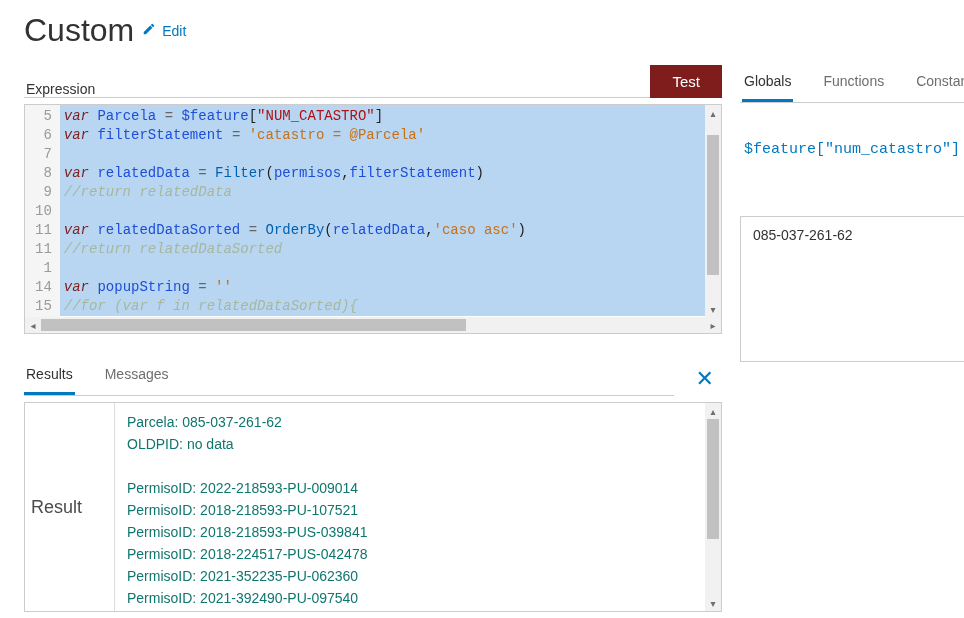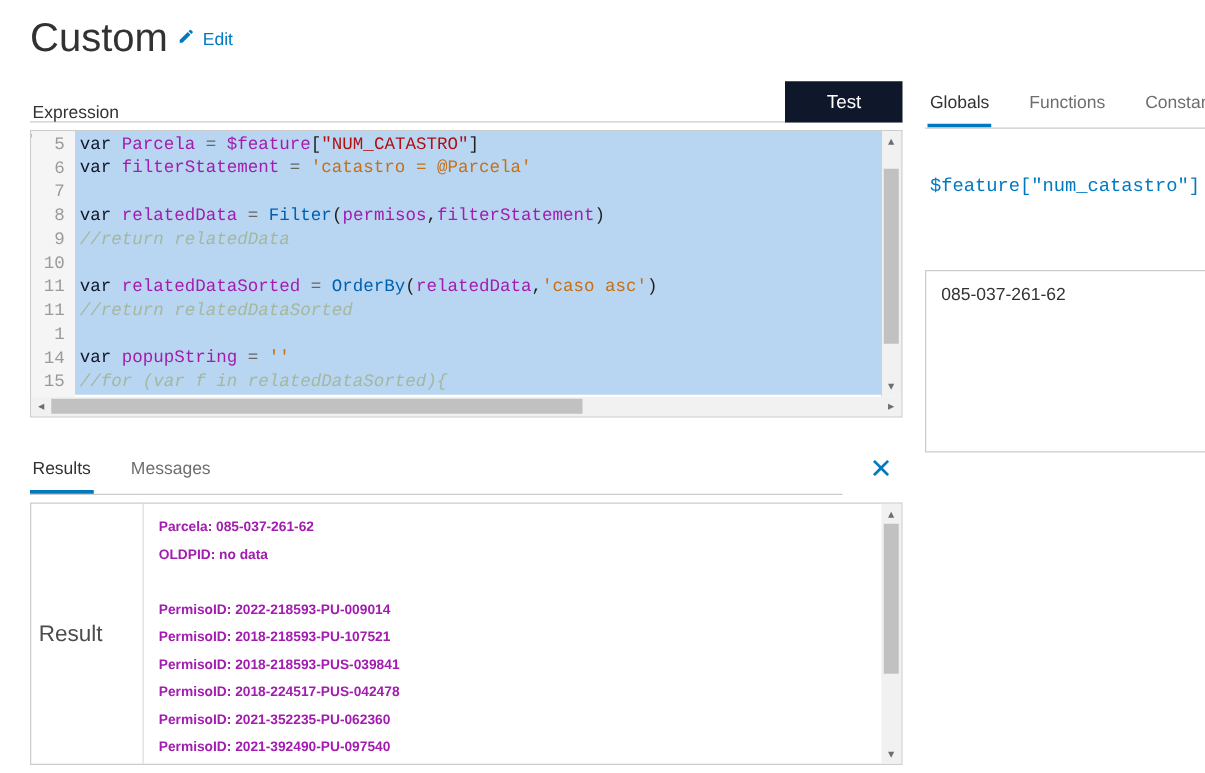--- a/index.html
+++ b/index.html
@@ -30,22 +30,22 @@
     .right-col { flex:1; display:flex; flex-direction:column;}
 
     .tabs-row { display:flex; align-items:flex-end; justify-content:space-between; border-bottom:1px solid #ccc; }
     .tab {
       padding:8px 2px 10px 2px; margin-right:30px;
       font-size:14px; color:#6e6e6e; cursor:pointer;
       border-bottom:3px solid transparent;
     }
     .tab.active { color:#323232; border-bottom-color:#0079c1; }
     .test-btn {
-      background:#0f172a; color:#fff; border:none;
-      padding:8px 33px; font-size:15px; cursor:pointer;
+      background:#7f1d1d; color:#fff; border:none;
+      padding:8px 22px; font-size:15px; cursor:pointer;
       margin-bottom:-1px;
     }
 
     
     .code-frame { border:1px solid #ccc; margin-top:6px; position:relative;}
     .code-scroll { display:flex; height:212px; overflow:hidden; }
     .gutter {
       background:#f5f5f5; color:#9a9a9a;
       font-family: Consolas, "Courier New", monospace; font-size:14px;
       text-align:right; padding:2px 8px 2px 10px; line-height:19px;
@@ -54,22 +54,22 @@
     .code-body {
       flex:1; background:#b8d6f2;
       font-family: Consolas, "Courier New", monospace; font-size:14px;
       line-height:19px;
       padding:2px 4px;
       white-space:pre;
       overflow:auto;
       position:relative;
       color:#1f1f1f;
     }
-    .code-body .c-kw   { color:#0f172a; } 
-    .code-body .c-id   { color:#a21caf; } 
+    .code-body .c-kw   { color:#7f1d1d;font-style:italic; } 
+    .code-body .c-id   { color:#1d4ed8; } 
     .code-body .c-op   { color:#666; }
     .code-body .c-str1 { color:#b01010; } 
     .code-body .c-str2 { color:#c67018; } 
     .code-body .c-fn   { color:#0060b0; font-weight:500;}
     .code-body .c-cm   { color:#a5b79e; font-style:italic;}
     .code-line-plain { background:#fff; display:block; margin:0 -4px; padding:0 4px;}
     
     .vscroll {
       width:16px; background:#f1f1f1; position:relative;
     }
@@ -85,34 +85,34 @@
     }
     .hscroll .arrow {
       width:16px; height:16px; display:flex; align-items:center; justify-content:center;
       color:#6e6e6e; font-size:10px;
     }
     .hscroll .track { flex:1; position:relative; height:100%;}
     .hscroll .thumb { position:absolute; top:2px; bottom:2px; left:0; width:64%; background:#c1c1c1;}
 
     
     .results-header-row {
-      display:flex; justify-content:space-between;
+      display:flex; align-items:flex-end; justify-content:space-between;
       margin-top:24px;
     }
     .results-tabs { display:flex; border-bottom:1px solid #ccc; flex:1;}
     .results-tabs .tab { margin-right:28px; }
     .close-x { color:#0079c1; font-size:22px; font-weight:300; margin-left:14px; cursor:pointer; padding:4px 8px;}
     .result-box { border:1px solid #ccc; margin-top:6px; display:flex; height:210px;}
     .result-label {
       width:90px; border-right:1px solid #ddd; display:flex;
       align-items:center; justify-content:flex-start; padding-left:6px;
       color:#4c4c4c; font-size:18px;
     }
     .result-body {
-      flex:1; padding:8px 12px; font-size:11px; color:#a21caf; line-height:22px; overflow:hidden;font-weight:bold;
+      flex:1; padding:8px 12px; font-size:14px; color:#0f766e; line-height:22px; overflow:hidden;
     }
     .result-scroll { width:16px; background:#f1f1f1; position:relative;}
     .result-scroll .thumb { position:absolute; top:16px; height:120px; left:2px; right:2px; background:#c1c1c1;}
     .result-scroll .arrow { position:absolute; left:0; right:0; height:16px; display:flex; align-items:center; justify-content:center; color:#6e6e6e; font-size:10px;}
     .result-scroll .arrow.up{top:0;} .result-scroll .arrow.down{bottom:0;}
 
     
     .right-tabs { display:flex; border-bottom:1px solid #ccc; gap:28px; overflow:hidden; padding: 0 2px; }
     .right-tabs .tab { margin-right:0;}
     .feature-line {

